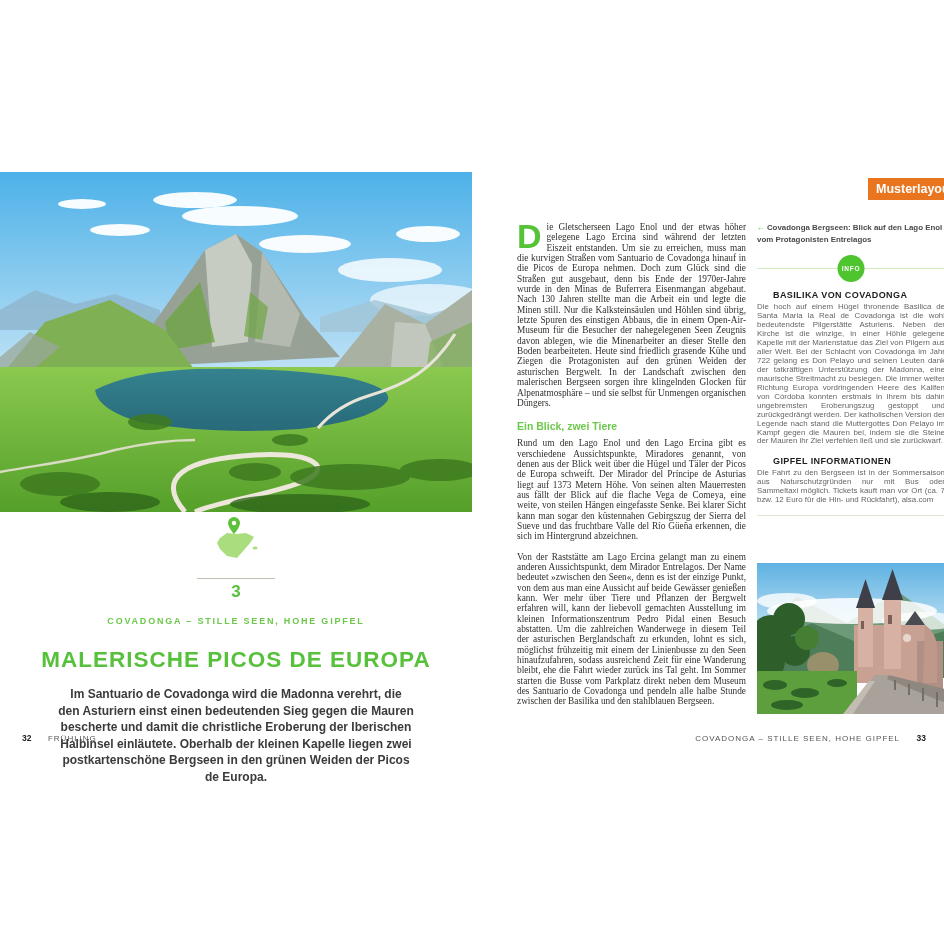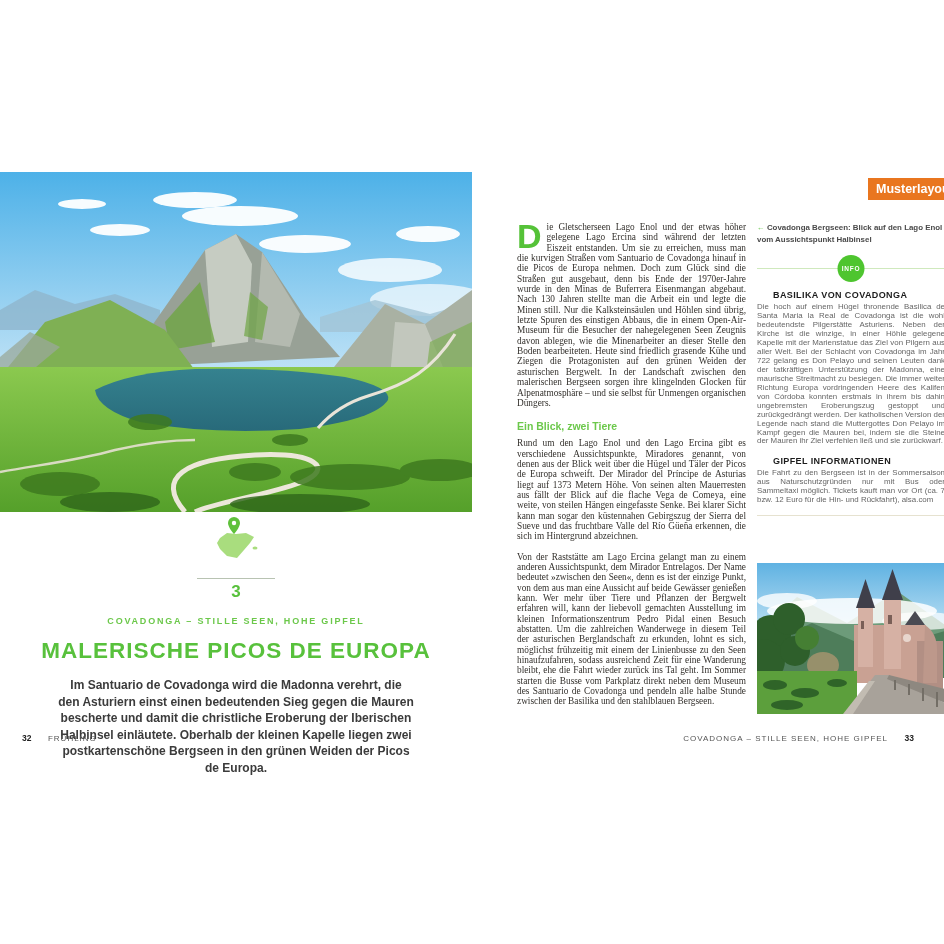--- a/index.html
+++ b/index.html
@@ -11,27 +11,27 @@
 
   
   .photo-main{position:absolute;left:0;top:172px;width:472px;height:340px;overflow:hidden;}
   .photo-main svg{display:block;}
 
   .feature-block{position:absolute;left:30px;top:516px;width:412px;text-align:center;}
   .map-icon{display:inline-block;width:52px;height:56px;}
   .chapter-divider{width:78px;height:0;border-top:1.5px solid #b8c3b2;margin:2px auto 3px auto;}
   .chapter-number{font-size:17px;font-weight:bold;color:#58c13c;}
   .kicker{margin-top:14px;font-size:9px;font-weight:bold;letter-spacing:1.8px;color:#6cc84b;}
-  .page-title{margin-top:12px;font-size:22.5px;font-weight:bold;letter-spacing:1px;color:#58c13c;}
+  .page-title{margin-top:21px;font-size:22.5px;font-weight:bold;letter-spacing:1px;color:#58c13c;}
   .intro{margin:13px auto 16px auto;width:356px;font-size:12px;line-height:1.38;font-weight:bold;color:#3b3b3b;}
 
   .footer{position:absolute;top:733px;font-size:8px;color:#555;letter-spacing:1px;}
   .footer .pagenum{font-weight:bold;color:#222;font-size:8.5px;letter-spacing:0;}
   .footer-left{left:22px;}
-  .footer-right{right:30px;}
+  .footer-right{right:18px;}
   .footer span{vertical-align:middle;}
   .footer .gap{display:inline-block;width:10px;}
 
   
   .main-col{position:absolute;left:517px;top:222px;width:229px;}
   .bodytext{font-family:"Liberation Serif",serif;font-size:9.3px;line-height:10.35px;
             color:#33302c;text-align:justify;margin:0 0 10px 0;}
   .dropcap{float:left;font-family:"Liberation Sans",sans-serif;font-weight:bold;
            font-size:34px;line-height:27px;color:#55c238;margin:1px 5px 0 0;}
   .subhead{font-size:10.5px;font-weight:bold;color:#6cc84b;margin:12px 0 6px 0;}
@@ -151,21 +151,21 @@
   </div>
 
   <div class="main-col">
     <p class="bodytext"><span class="dropcap">D</span><span>ie Gletscherseen Lago Enol und der etwas höher gelegene Lago Ercina sind während der letzten Eiszeit entstanden. Um sie zu erreichen, muss man die kurvigen Straßen vom Santuario de Covadonga hinauf in die Picos de Europa nehmen. Doch zum Glück sind die Straßen gut ausgebaut, denn bis Ende der 1970er-Jahre wurde in den Minas de Buferrera Eisenmangan abgebaut. Nach 130 Jahren stellte man die Arbeit ein und legte die Minen still. Nur die Kalksteinsäulen und Höhlen sind übrig, letzte Spuren des einstigen Abbaus, die in einem Open-Air-Museum für die Besucher der nahegelegenen Seen Zeugnis davon ablegen, wie die Minenarbeiter an dieser Stelle den Boden bearbeiteten. Heute sind friedlich grasende Kühe und Ziegen die Protagonisten auf den grünen Weiden der asturischen Bergwelt. In der Landschaft zwischen den malerischen Bergseen sorgen ihre klingelnden Glocken für Alpenatmosphäre – und sie selbst für Unmengen organischen Düngers.</span></p>
     <div class="subhead">Ein Blick, zwei Tiere</div>
     <p class="bodytext">Rund um den Lago Enol und den Lago Ercina gibt es verschiedene Aussichtspunkte, Miradores genannt, von denen aus der Blick weit über die Hügel und Täler der Picos de Europa schweift. Der Mirador del Príncipe de Asturias liegt auf 1373 Metern Höhe. Von seinen alten Mauerresten aus fällt der Blick auf die flache Vega de Comeya, eine weite, von steilen Hängen eingefasste Senke. Bei klarer Sicht kann man sogar den küstennahen Gebirgszug der Sierra del Sueve und das fruchtbare Valle del Río Güeña erkennen, die sich im Hintergrund abzeichnen.</p>
     <p class="bodytext">Von der Raststätte am Lago Ercina gelangt man zu einem anderen Aussichtspunkt, dem Mirador Entrelagos. Der Name bedeutet »zwischen den Seen«, denn es ist der einzige Punkt, von dem aus man eine Aussicht auf beide Gewässer genießen kann. Wer mehr über Tiere und Pflanzen der Bergwelt erfahren will, kann der liebevoll gemachten Ausstellung im kleinen Informationszentrum Pedro Pidal einen Besuch abstatten. Um die zahlreichen Wanderwege in diesem Teil der asturischen Berglandschaft zu erkunden, lohnt es sich, möglichst frühzeitig mit einem der Linienbusse zu den Seen hinaufzufahren, sodass ausreichend Zeit für eine Wanderung bleibt, ehe die Fahrt wieder zurück ins Tal geht. Im Sommer starten die Busse vom Parkplatz direkt neben dem Museum des Santuario de Covadonga und pendeln alle halbe Stunde zwischen der Basilika und den stahlblauen Bergseen.</p>
   </div>
 
   <div class="side-col">
-    <p class="caption"><span class="cap-marker">←</span><span>Covadonga Bergseen: Blick auf den Lago Enol vom Aussichtspunkt Halbinsel</span></p>
+    <p class="caption"><span class="cap-marker">←</span><span>Covadonga Bergseen: Blick auf den Lago Enol vom Protagonisten Entrelagos</span></p>
 
     <div class="info-rule">
       <div class="line"></div>
       <div class="info-badge">INFO</div>
     </div>
 
     <h4 class="side-head">BASILIKA VON COVADONGA</h4>
     <p class="side-text">Die hoch auf einem Hügel thronende Basilica de Santa Maria la Real de Covadonga ist die wohl bedeutendste Pilgerstätte Asturiens. Neben der Kirche ist die winzige, in einer Höhle gelegene Kapelle mit der Marienstatue das Ziel von Pilgern aus aller Welt. Bei der Schlacht von Covadonga im Jahr 722 gelang es Don Pelayo und seinen Leuten dank der tatkräftigen Unterstützung der Madonna, eine maurische Streitmacht zu besiegen. Die immer weiter Richtung Europa vordringenden Heere des Kalifen von Córdoba konnten erstmals in ihrem bis dahin ungebremsten Eroberungszug gestoppt und zurückgedrängt werden. Der katholischen Version der Legende nach stand die Muttergottes Don Pelayo im Kampf gegen die Mauren bei, indem sie die Steine der Mauren ihr Ziel verfehlen ließ und sie zurückwarf.</p>
 
     <h4 class="side-head">GIPFEL INFORMATIONEN</h4>

